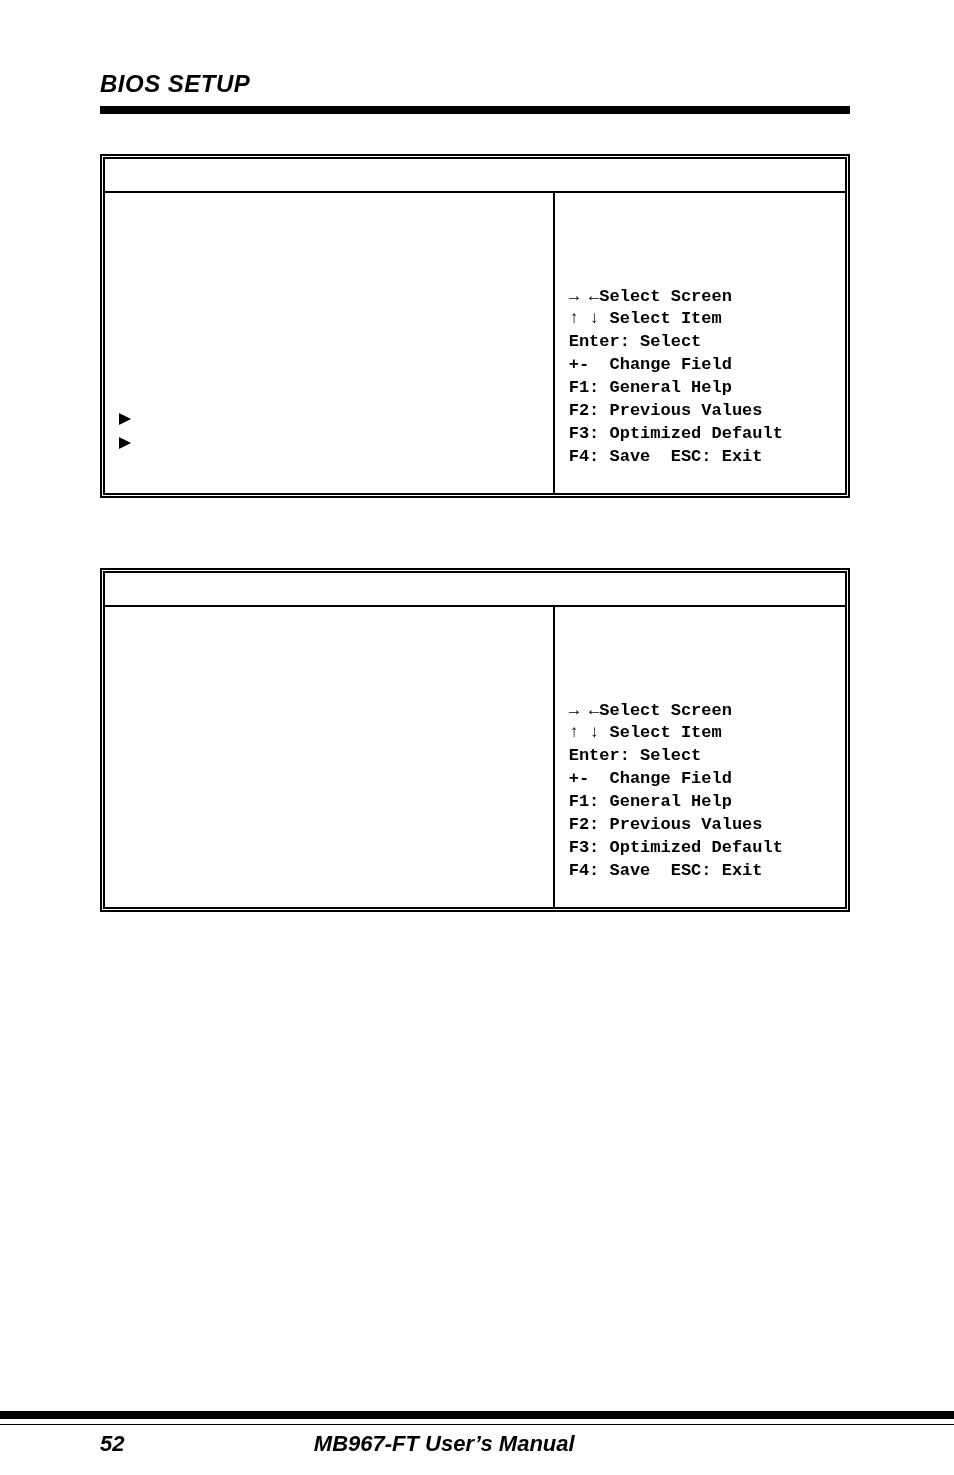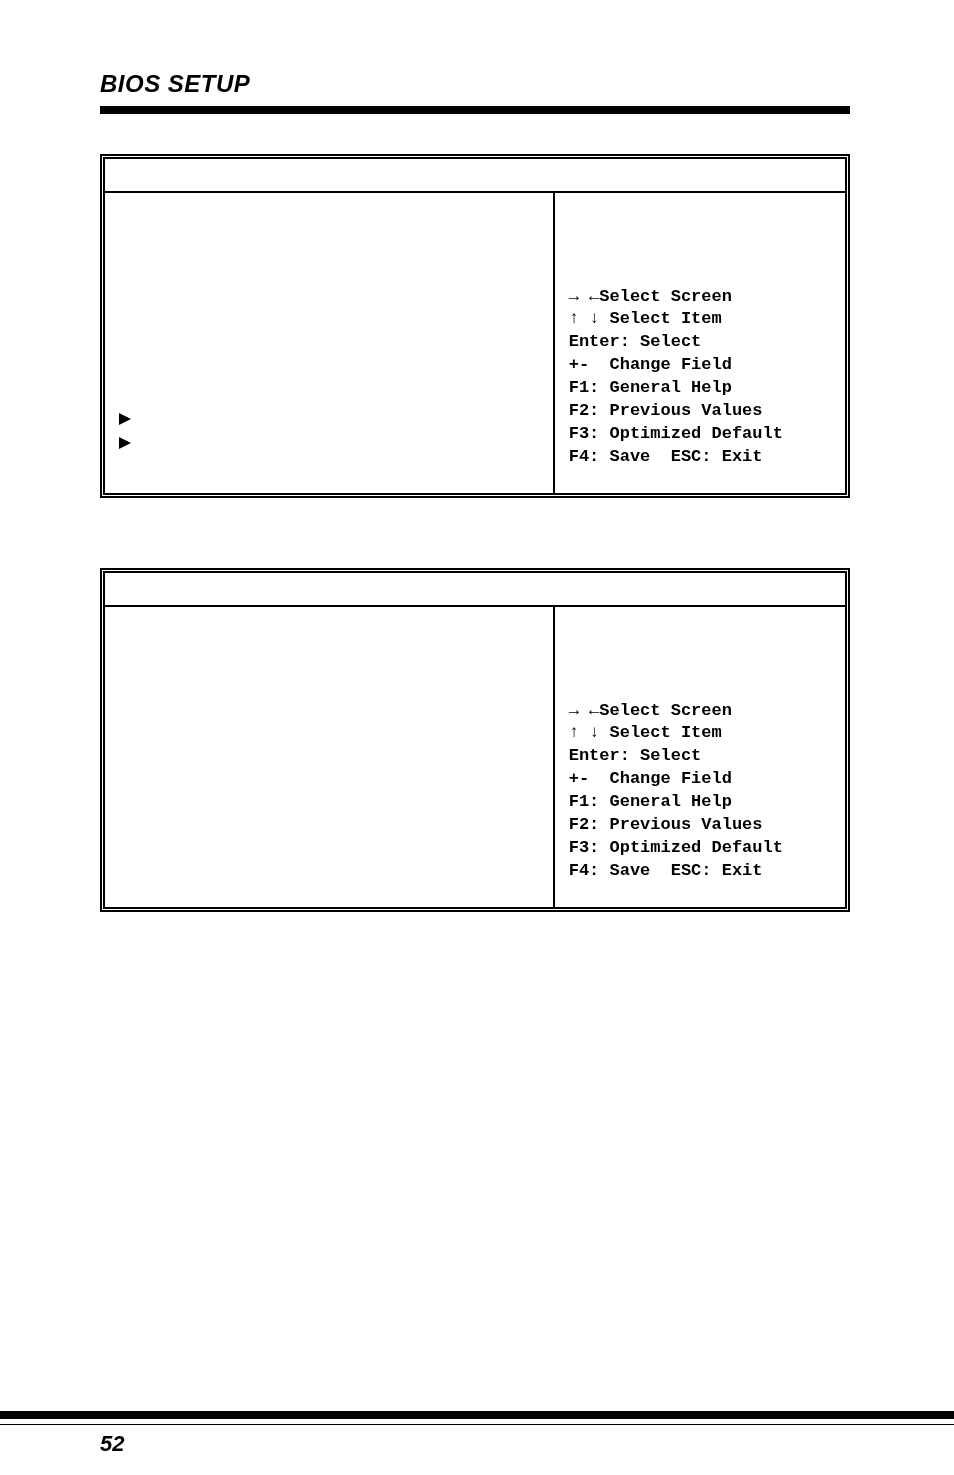--- a/index.html
+++ b/index.html
@@ -164,14 +164,15 @@
       </div>
     </div>
   </div>
 
 </div>
 
 <div class="footer-bar"></div>
 <div class="footer-thin"></div>
 <div class="footer-text">
   <span class="page-num">52</span>
+  <span class="manual-name">MB967-FT User’s Manual</span>
   <span style="width:40px"></span>
 </div>
 
 </body></html>

